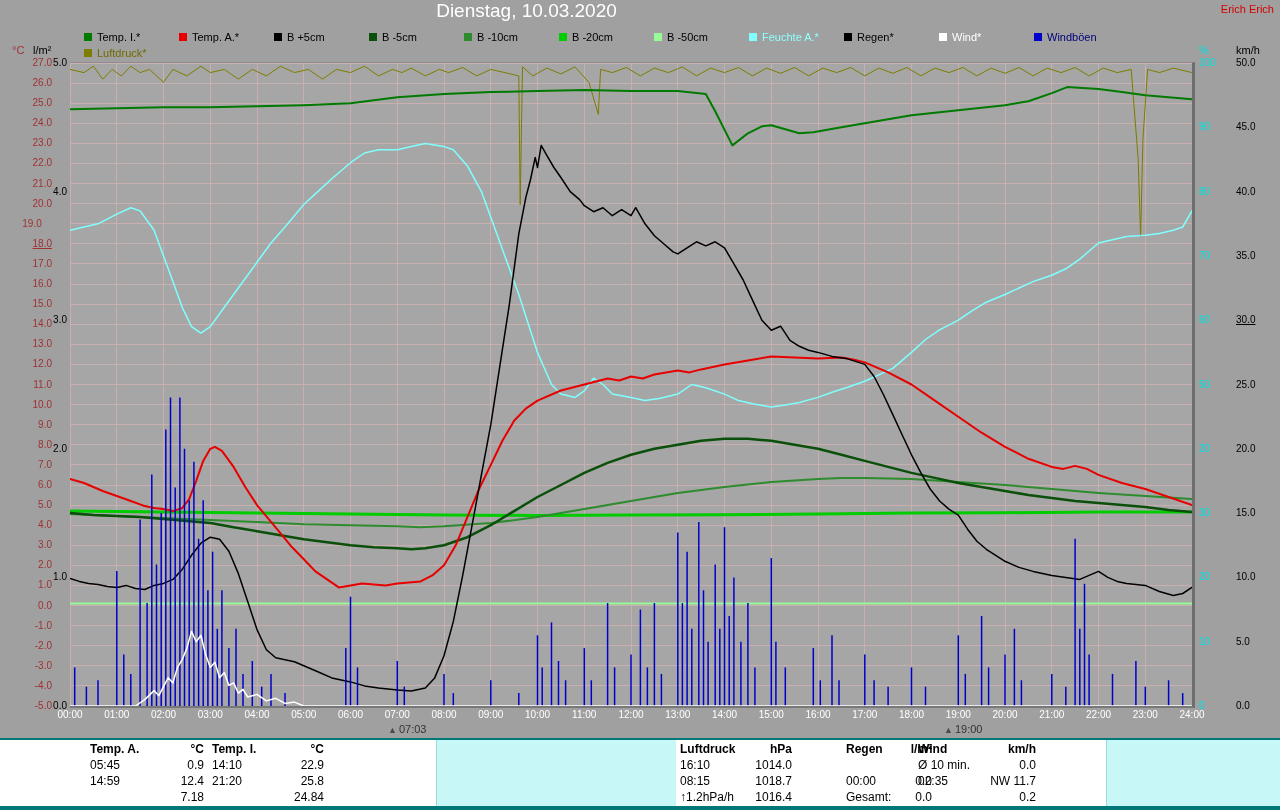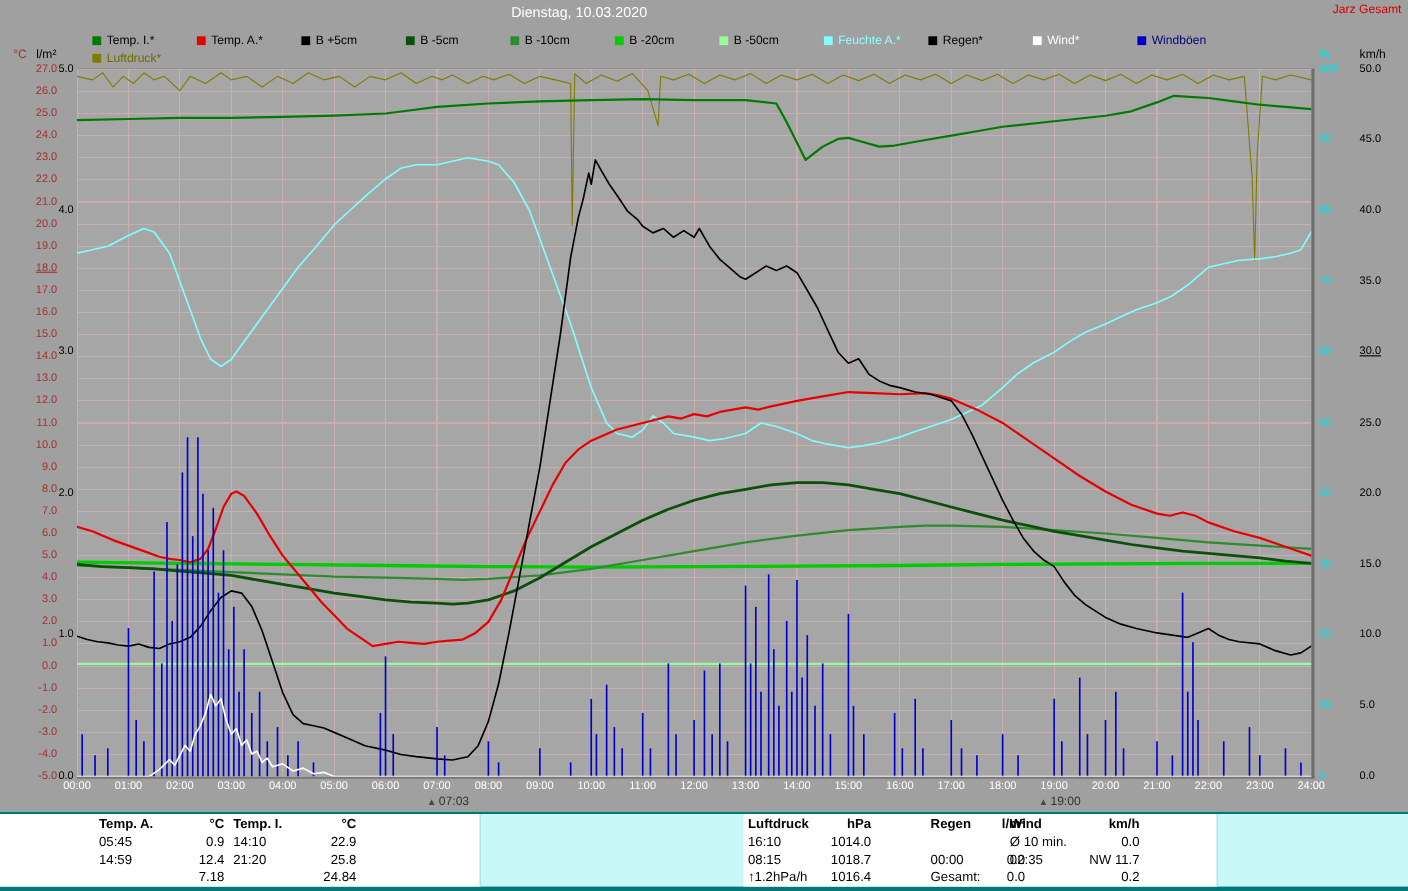--- a/index.html
+++ b/index.html
@@ -3,21 +3,21 @@
 <meta charset="utf-8">
 <style>
   html,body{margin:0;padding:0}
   body{
     width:1280px;height:810px;overflow:hidden;position:relative;
     background:#a0a0a0;
     font-family:"Liberation Sans", sans-serif;
     -webkit-font-smoothing:none;
   }
   .titlebar{position:absolute;top:2px;left:0;width:1053px;height:18px;text-align:center;
-    color:#ffffff;font-size:13px;line-height:18px}
+    color:#ffffff;font-size:19px;line-height:18px}
   .user-name{position:absolute;top:3px;right:6px;color:#d40000;font-size:11px}
   .legend{position:absolute;left:84px;display:flex;height:12px;align-items:center;font-size:11px}
   #legend-row1{top:31px}
   #legend-row2{top:47px}
   .leg-item{width:95px;display:flex;align-items:center;flex:0 0 auto}
   .swatch{width:8px;height:8px;display:inline-block;margin-right:5px;flex:0 0 auto}
   .axh{position:absolute;top:44px;font-size:11px}
   #h-c{left:12px}
   #h-lm{left:33px}
   #h-pct{left:1199px}
@@ -45,21 +45,21 @@
   .gc2{left:680px;width:112px}
   .gc3{left:846px;width:86px}
   .gc4{left:918px;width:118px}
 </style>
 </head>
 <body>
 
 <div class="titlebar">
   <span>Dienstag, 10.03.2020</span>
 </div>
-<span class="user-name">Jarz Gesamt</span>
+<span class="user-name">Erich Erich</span>
 
 <div class="legend" id="legend-row1">
     <div class="leg-item">
       <span class="swatch" style="background: rgb(0, 122, 0);"></span>
       <span style="color: rgb(0, 0, 0);">Temp. I.*</span>
     </div>
     <div class="leg-item">
       <span class="swatch" style="background: rgb(232, 0, 0);"></span>
       <span style="color: rgb(0, 0, 0);">Temp. A.*</span>
     </div>
@@ -114,21 +114,21 @@
 
 <div id="ylabels">
     <div class="ylab ra" style="left: 12px; width: 40px; top: 57px; color: rgb(160, 50, 50);">27.0</div>
     <div class="ylab ra" style="left: 12px; width: 40px; top: 77.0938px; color: rgb(160, 50, 50);">26.0</div>
     <div class="ylab ra" style="left: 12px; width: 40px; top: 97.1875px; color: rgb(160, 50, 50);">25.0</div>
     <div class="ylab ra" style="left: 12px; width: 40px; top: 117.281px; color: rgb(160, 50, 50);">24.0</div>
     <div class="ylab ra" style="left: 12px; width: 40px; top: 137.375px; color: rgb(160, 50, 50);">23.0</div>
     <div class="ylab ra" style="left: 12px; width: 40px; top: 157.469px; color: rgb(160, 50, 50);">22.0</div>
     <div class="ylab ra" style="left: 12px; width: 40px; top: 177.562px; color: rgb(160, 50, 50);">21.0</div>
     <div class="ylab ra" style="left: 12px; width: 40px; top: 197.656px; color: rgb(160, 50, 50);">20.0</div>
-    <div class="ylab ra" style="left: 12px; width: 40px; top: 217.75px; color: rgb(160, 50, 50);">19.0</div>
+    <div class="ylab ra" style="left: 12px; width: 40px; top: 217.75px; color: rgb(160, 50, 50); text-align: center;">19.0</div>
     <div class="ylab ra" style="left: 12px; width: 40px; top: 237.844px; color: rgb(160, 50, 50); text-decoration: underline;">18.0</div>
     <div class="ylab ra" style="left: 12px; width: 40px; top: 257.938px; color: rgb(160, 50, 50);">17.0</div>
     <div class="ylab ra" style="left: 12px; width: 40px; top: 278.031px; color: rgb(160, 50, 50);">16.0</div>
     <div class="ylab ra" style="left: 12px; width: 40px; top: 298.125px; color: rgb(160, 50, 50);">15.0</div>
     <div class="ylab ra" style="left: 12px; width: 40px; top: 318.219px; color: rgb(160, 50, 50);">14.0</div>
     <div class="ylab ra" style="left: 12px; width: 40px; top: 338.312px; color: rgb(160, 50, 50);">13.0</div>
     <div class="ylab ra" style="left: 12px; width: 40px; top: 358.406px; color: rgb(160, 50, 50);">12.0</div>
     <div class="ylab ra" style="left: 12px; width: 40px; top: 378.5px; color: rgb(160, 50, 50);">11.0</div>
     <div class="ylab ra" style="left: 12px; width: 40px; top: 398.594px; color: rgb(160, 50, 50);">10.0</div>
     <div class="ylab ra" style="left: 12px; width: 40px; top: 418.688px; color: rgb(160, 50, 50);">9.0</div>

